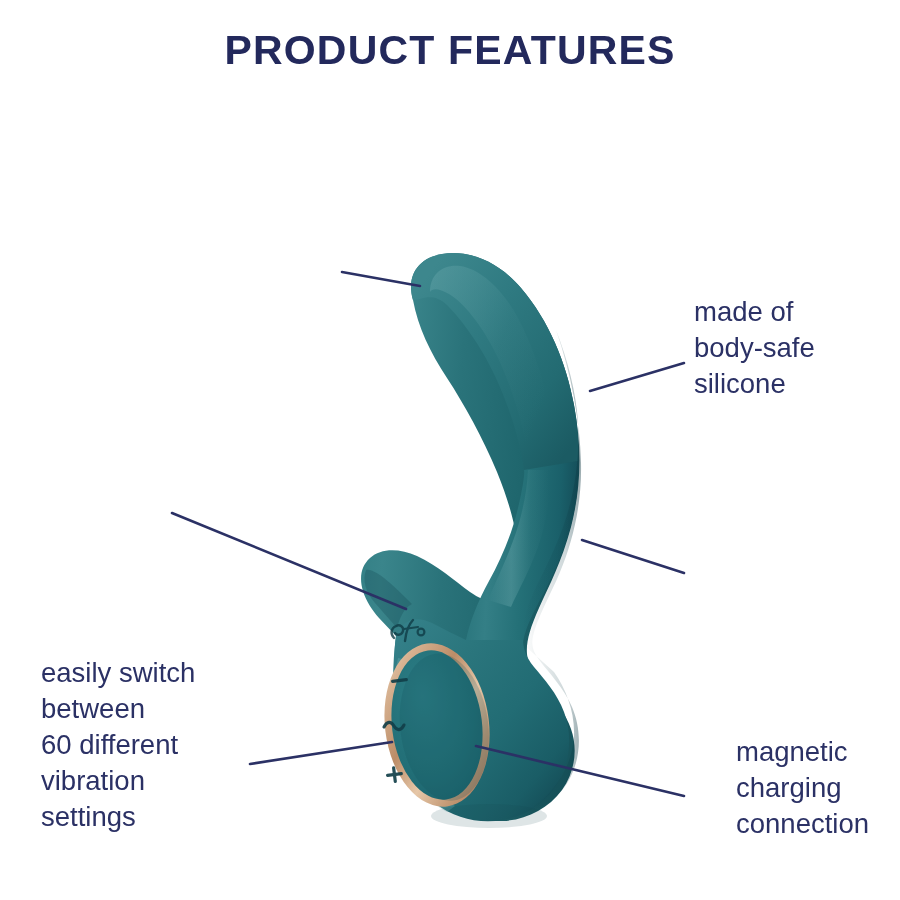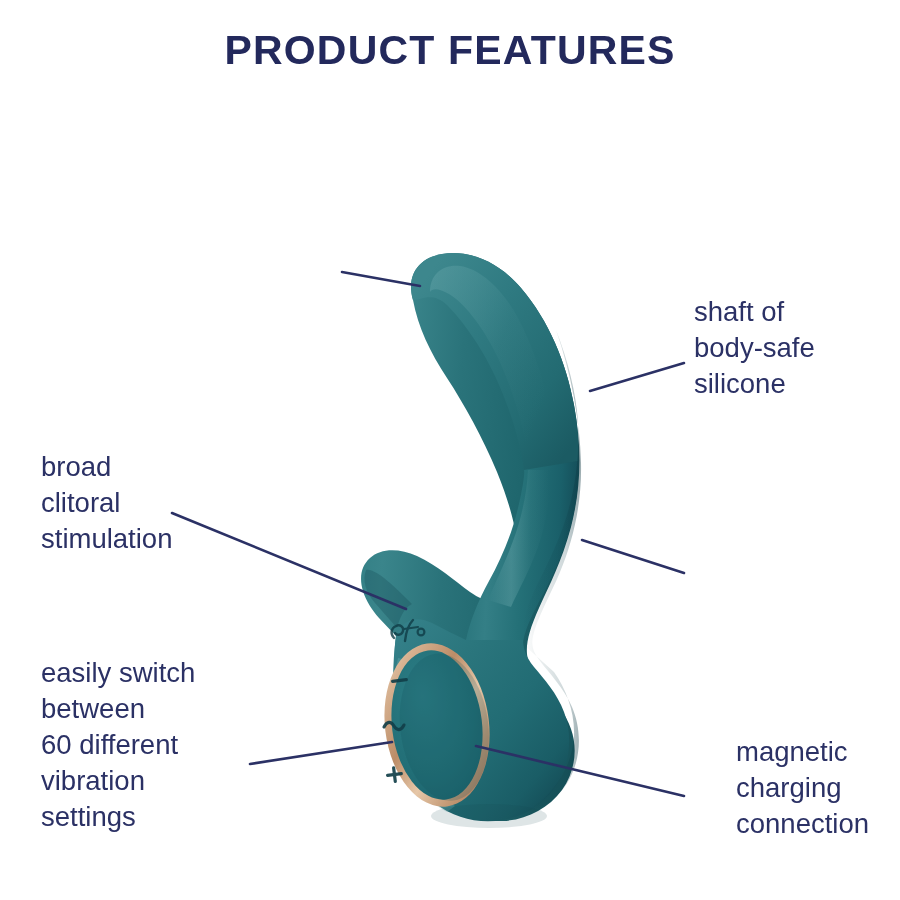--- a/index.html
+++ b/index.html
@@ -292,31 +292,28 @@
       <line class="leader-line" x1="342" y1="272" x2="420" y2="286"></line>
       <line class="leader-line" x1="590" y1="391" x2="684" y2="363"></line>
       <line class="leader-line" x1="172" y1="513" x2="406" y2="609"></line>
       <line class="leader-line" x1="582" y1="540" x2="684" y2="573"></line>
       <line class="leader-line" x1="250" y1="764" x2="392" y2="742"></line>
       <line class="leader-line" x1="476" y1="746" x2="684" y2="796"></line>
     </g>
   </svg>
 
 
-  <div class="callout left" id="callout-broad-clitoral">broad
-clitoral
-stimulation</div>
 
   <div class="callout left" id="callout-vibration-settings">easily switch
 between
 60 different
 vibration
 settings</div>
 
-  <div class="callout right" id="callout-silicone">shaft of
+  <div class="callout right" id="callout-silicone">made of
 body-safe
 silicone</div>
 
 
   <div class="callout right" id="callout-magnetic-charging">magnetic
 charging
 connection</div>
 
 </div>
 

